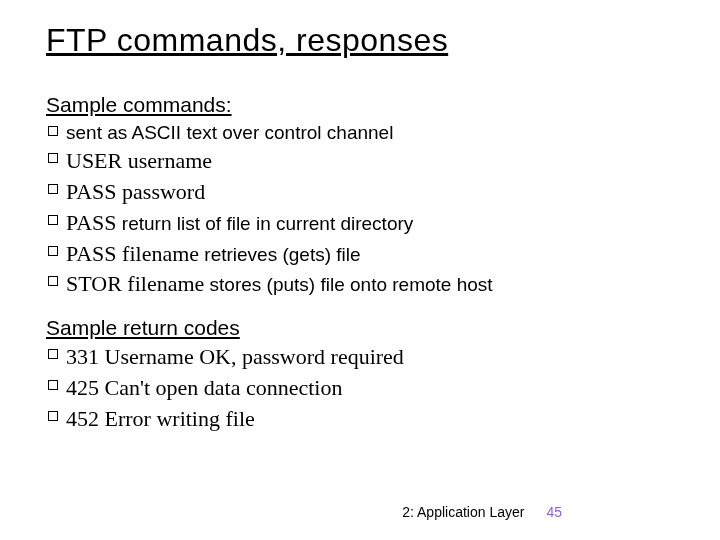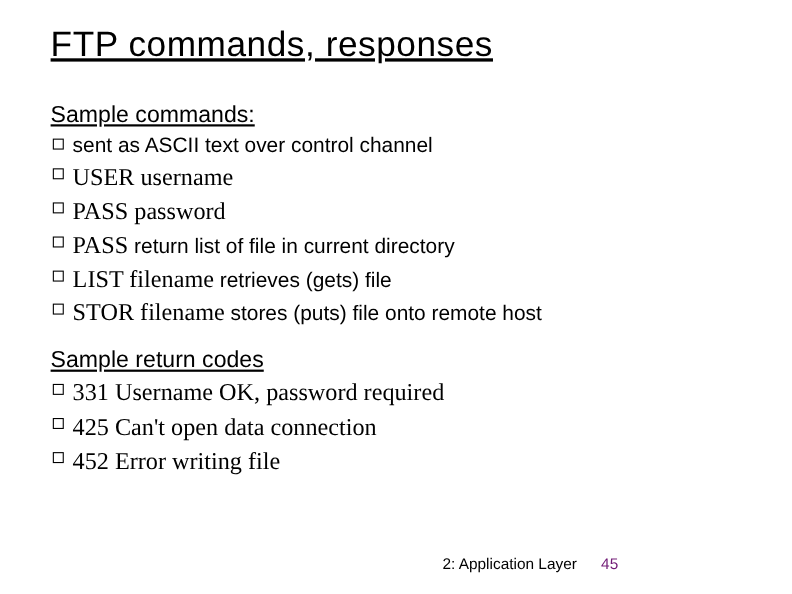--- a/index.html
+++ b/index.html
@@ -67,39 +67,39 @@
     font-family: Liberation Serif, serif;
     font-size: 22px;
   }
   .footer {
     position: absolute;
     right: 34px;
     bottom: 20px;
     font-size: 14px;
   }
   .footer .chap { margin-right: 22px; }
-  .footer .num { color: #701a75; }
+  .footer .num { color: #8b5cf6; }
 </style>
 </head>
 <body>
 
 <div class="slide">
 
   <div class="title">FTP commands, responses</div>
 
   <div class="cols">
 
     <div class="col">
       <div class="col-heading">Sample commands:</div>
       <ul class="b">
         <li><span>sent as ASCII text over control channel</span></li>
         <li><span class="mono">USER username</span></li>
         <li><span class="mono">PASS password</span></li>
         <li><span class="mono">PASS</span><span> return list of file in current directory</span></li>
-        <li><span class="mono">LIST filename</span><span> retrieves (gets) file</span></li>
+        <li><span class="mono">PASS filename</span><span> retrieves (gets) file</span></li>
         <li><span class="mono">STOR filename</span><span> stores (puts) file onto remote host</span></li>
       </ul>
     </div>
 
     <div class="col">
       <div class="col-heading">Sample return codes</div>
       <ul class="b">
         <li><span class="mono">331 Username OK, password required</span></li>
         <li><span class="mono">425 Can't open data connection</span></li>
         <li><span class="mono">452 Error writing file</span></li>

